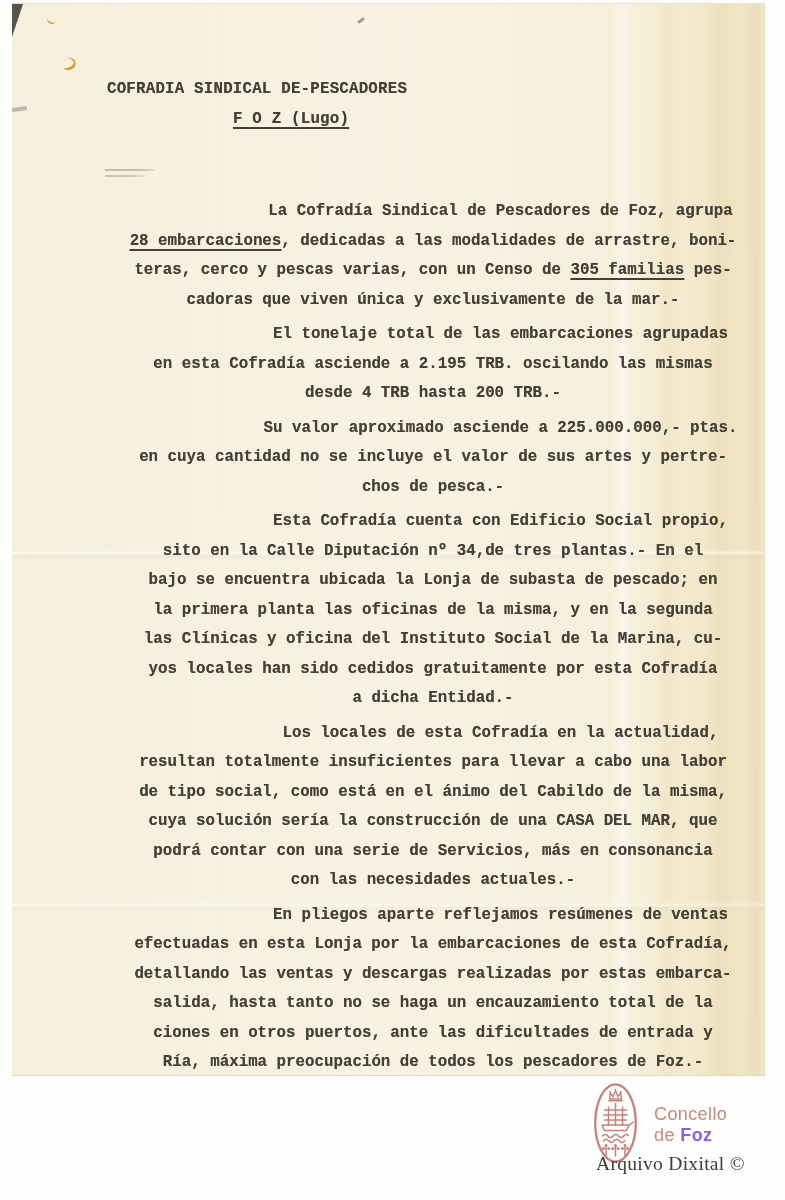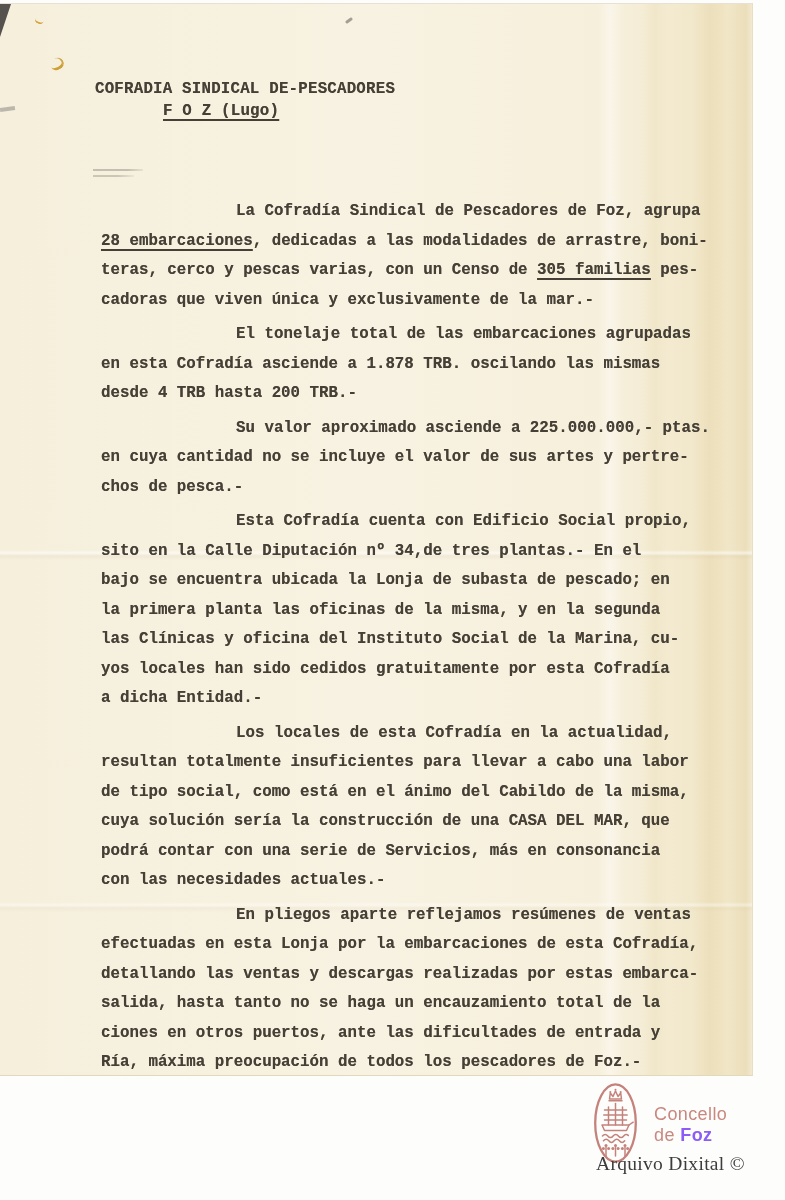--- a/index.html
+++ b/index.html
@@ -3,27 +3,28 @@
 <meta charset="utf-8">
 <style>
   * { margin:0; padding:0; box-sizing:border-box; }
   html,body { width:785px; height:1200px; }
   body { font-family:"Liberation Mono", monospace; background:#fbfbfa; overflow:hidden; }
 
   .scan { position:relative; width:785px; height:1200px; background:#fdfdfc; }
 
   
   .paper {
-    position:absolute; left:0; top:3px; width:753px; height:1073px;
+    position:absolute; left:12px; top:3px; width:753px; height:1073px;
     background:
       linear-gradient(90deg, #f5efdc 0%, #f8f2e2 50%, #f6efdb 82%, #f0e5c5 96%, #f3ebd1 100%),
       #f7f1e0;
     border-top:1px solid #e6e1d4;
     border-bottom:1px solid #e3d8bb;
     border-right:1px solid #e8dec2;
+    text-align:center;
   }
   
   .paper::before {
     content:""; position:absolute; inset:0; pointer-events:none;
     background:
       linear-gradient(180deg, transparent 546px, rgba(255,255,255,.55) 549px, rgba(185,165,125,.10) 552px, transparent 556px),
       linear-gradient(180deg, transparent 898px, rgba(255,255,255,.4) 901px, rgba(185,165,125,.08) 904px, transparent 908px),
       linear-gradient(90deg, transparent 598px, rgba(255,255,255,.38) 610px, transparent 624px, transparent 642px, rgba(233,219,180,.30) 655px, transparent 668px, transparent 692px, rgba(229,211,166,.35) 710px, rgba(241,230,198,.45) 728px, rgba(223,205,158,.40) 746px, rgba(240,231,205,.40) 100%);
   }
 
@@ -42,21 +43,21 @@
     background:
       linear-gradient(90deg, #9d988c 0 70%, rgba(157,152,140,.3) 100%) 0 0/100% 2px no-repeat,
       linear-gradient(90deg, #aaa499 0 60%, rgba(170,164,153,.25) 100%) 0 6px/82% 2px no-repeat; }
 
   
   .typewriter { color:var(--ink,#453f36); font-weight:bold; font-size:15.8px;
     text-shadow:0 0 .5px rgba(69,63,54,.65); }
 
   .doc-header { position:absolute; left:95px; top:76px; letter-spacing:.2px; }
   .doc-title { white-space:pre; }
-  .doc-subtitle { margin-top:4px; margin-left:68px; display:inline-block; white-space:pre;
+  .doc-subtitle { margin-top:12px; margin-left:68px; display:inline-block; white-space:pre;
     text-decoration:underline; text-underline-offset:4px; text-decoration-thickness:1.5px; }
 
   .doc-body { position:absolute; left:101px; top:193px; width:640px; }
   .para { margin-bottom:5px; }
   .line { line-height:29.5px; height:29.5px; white-space:pre; }
   .line.indent { padding-left:135px; }
   .u { text-decoration:underline; text-underline-offset:3.5px; text-decoration-thickness:1.5px; }
 
   
   .watermark { position:absolute; left:0; top:0; width:785px; height:1068px; pointer-events:none; }
@@ -87,21 +88,21 @@
 
     <div class="doc-body typewriter">
         <div class="para">
           <div class="line indent"><span>La Cofradía Sindical de Pescadores de Foz, agrupa</span></div>
           <div class="line"><span class="u">28 embarcaciones</span><span>, dedicadas a las modalidades de arrastre, boni-</span></div>
           <div class="line"><span>teras, cerco y pescas varias, con un Censo de </span><span class="u">305 familias</span><span> pes-</span></div>
           <div class="line"><span>cadoras que viven única y exclusivamente de la mar.-</span></div>
         </div>
         <div class="para">
           <div class="line indent"><span>El tonelaje total de las embarcaciones agrupadas</span></div>
-          <div class="line"><span>en esta Cofradía asciende a 1.878 TRB. oscilando las mismas</span></div>
+          <div class="line"><span>en esta Cofradía asciende a 2.195 TRB. oscilando las mismas</span></div>
           <div class="line"><span>desde 4 TRB hasta 200 TRB.-</span></div>
         </div>
         <div class="para">
           <div class="line indent"><span>Su valor aproximado asciende a 225.000.000,- ptas.</span></div>
           <div class="line"><span>en cuya cantidad no se incluye el valor de sus artes y pertre-</span></div>
           <div class="line"><span>chos de pesca.-</span></div>
         </div>
         <div class="para">
           <div class="line indent"><span>Esta Cofradía cuenta con Edificio Social propio,</span></div>
           <div class="line"><span>sito en la Calle Diputación nº 34,de tres plantas.- En el</span></div>

